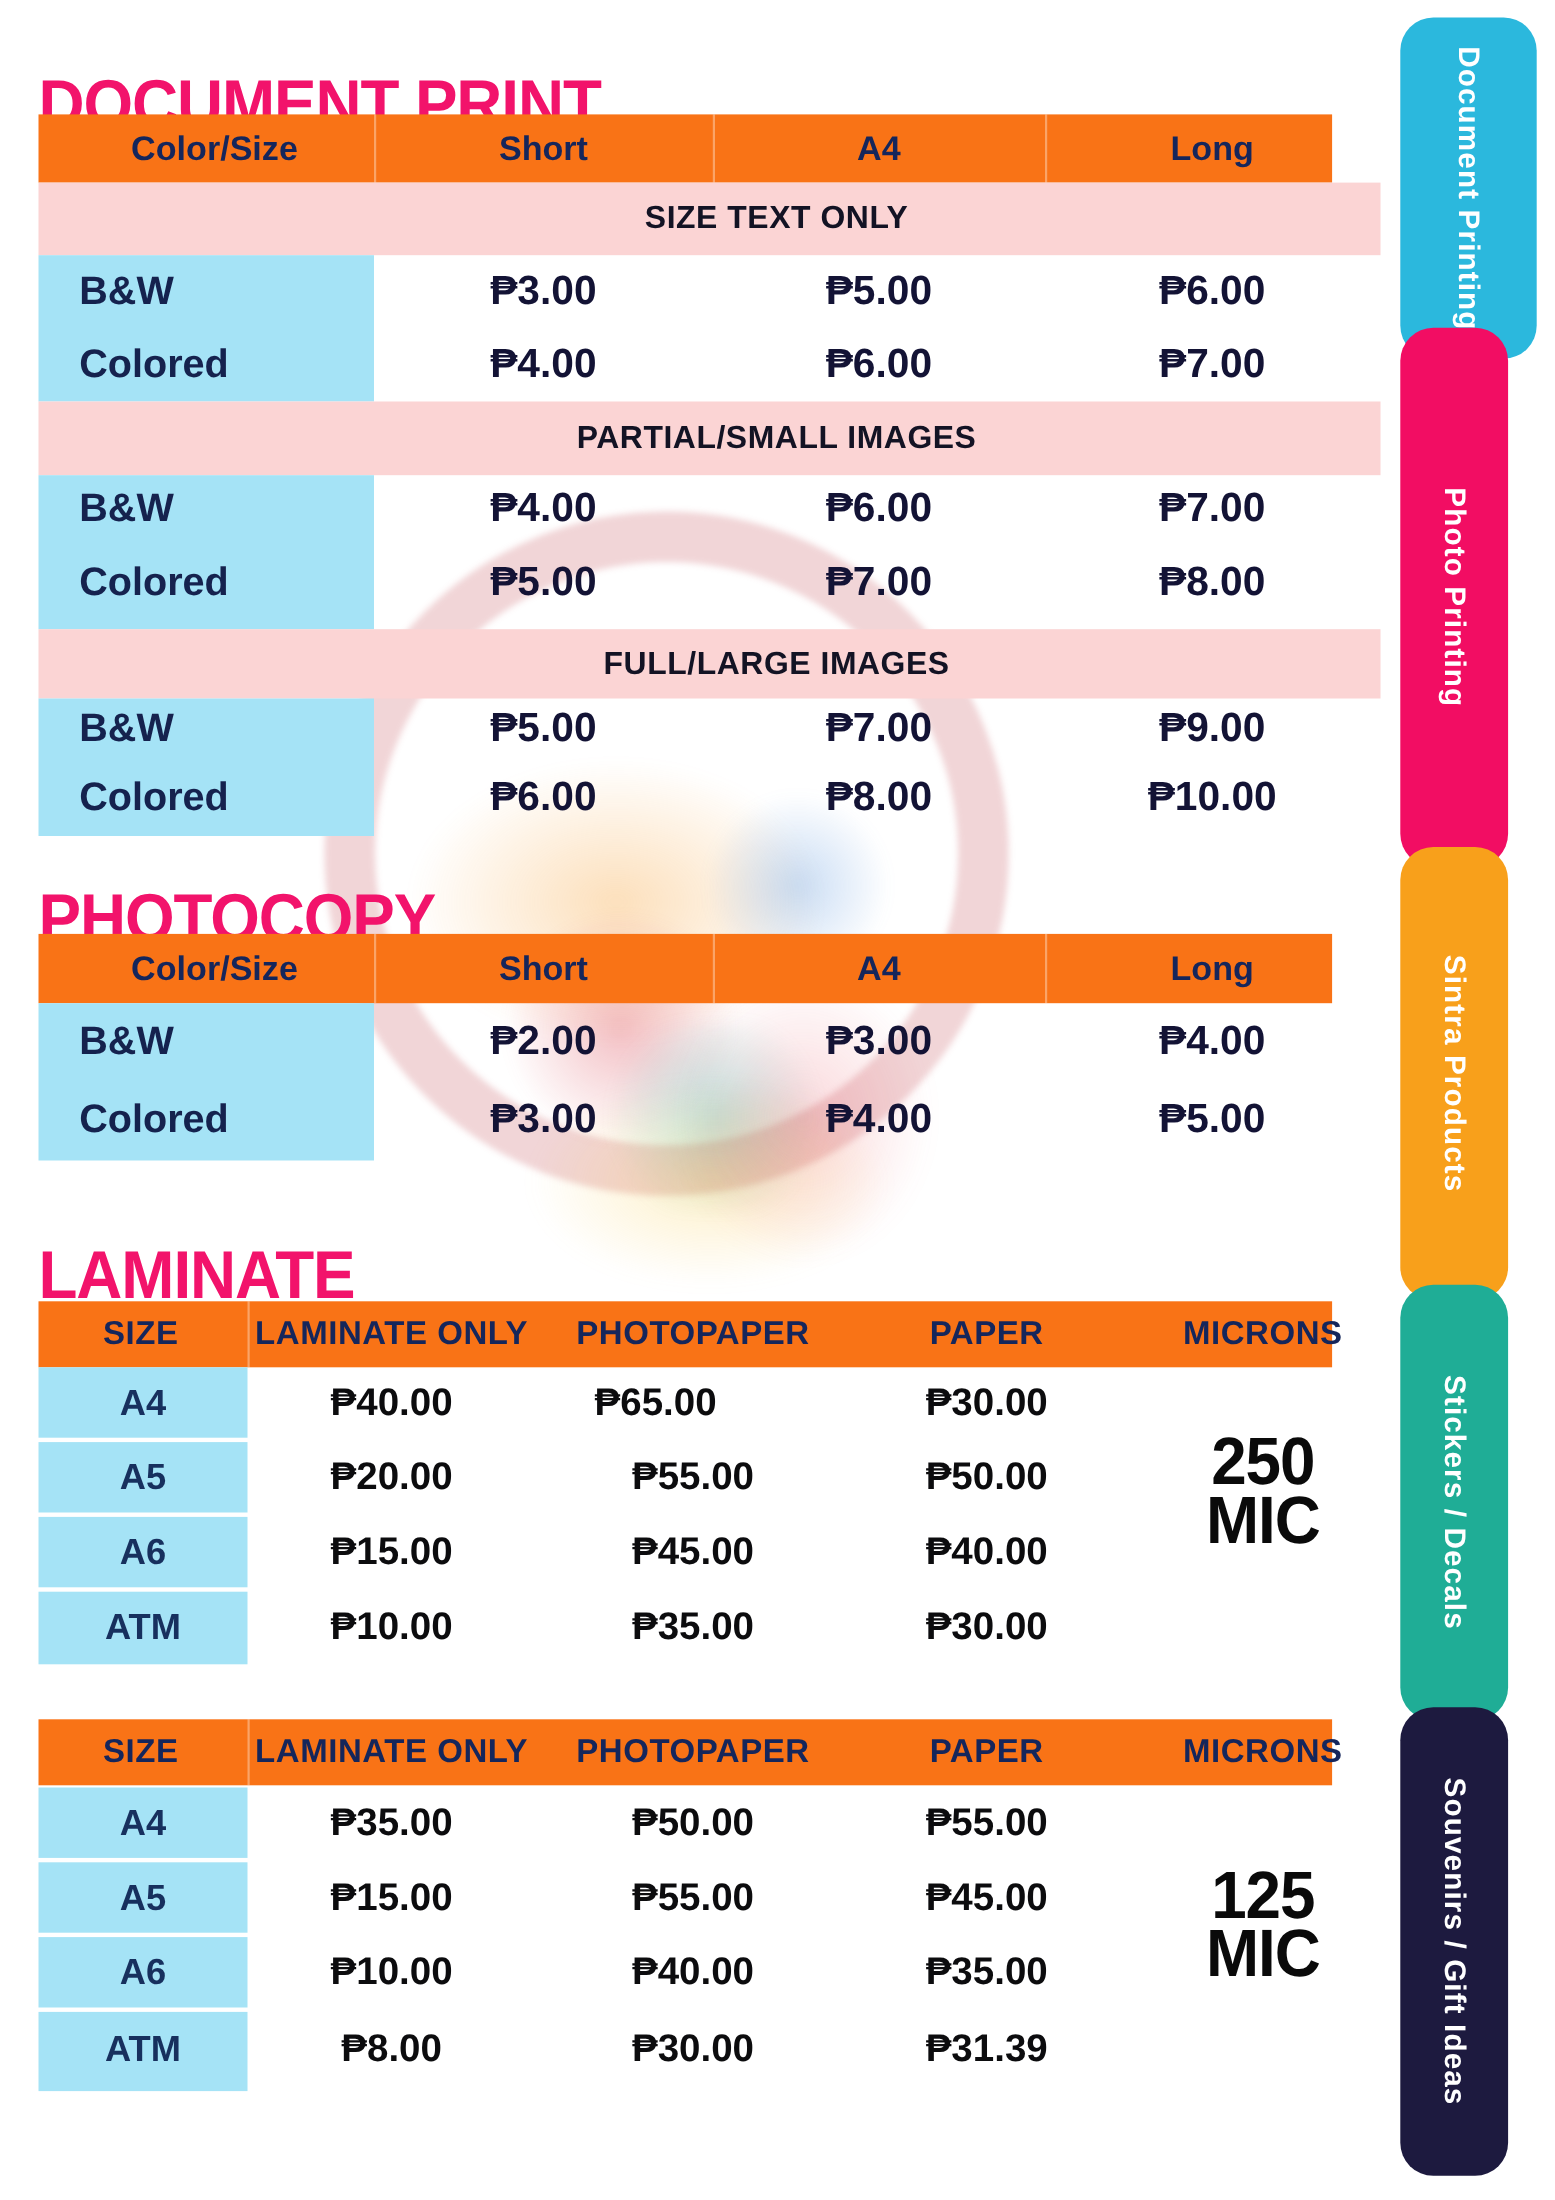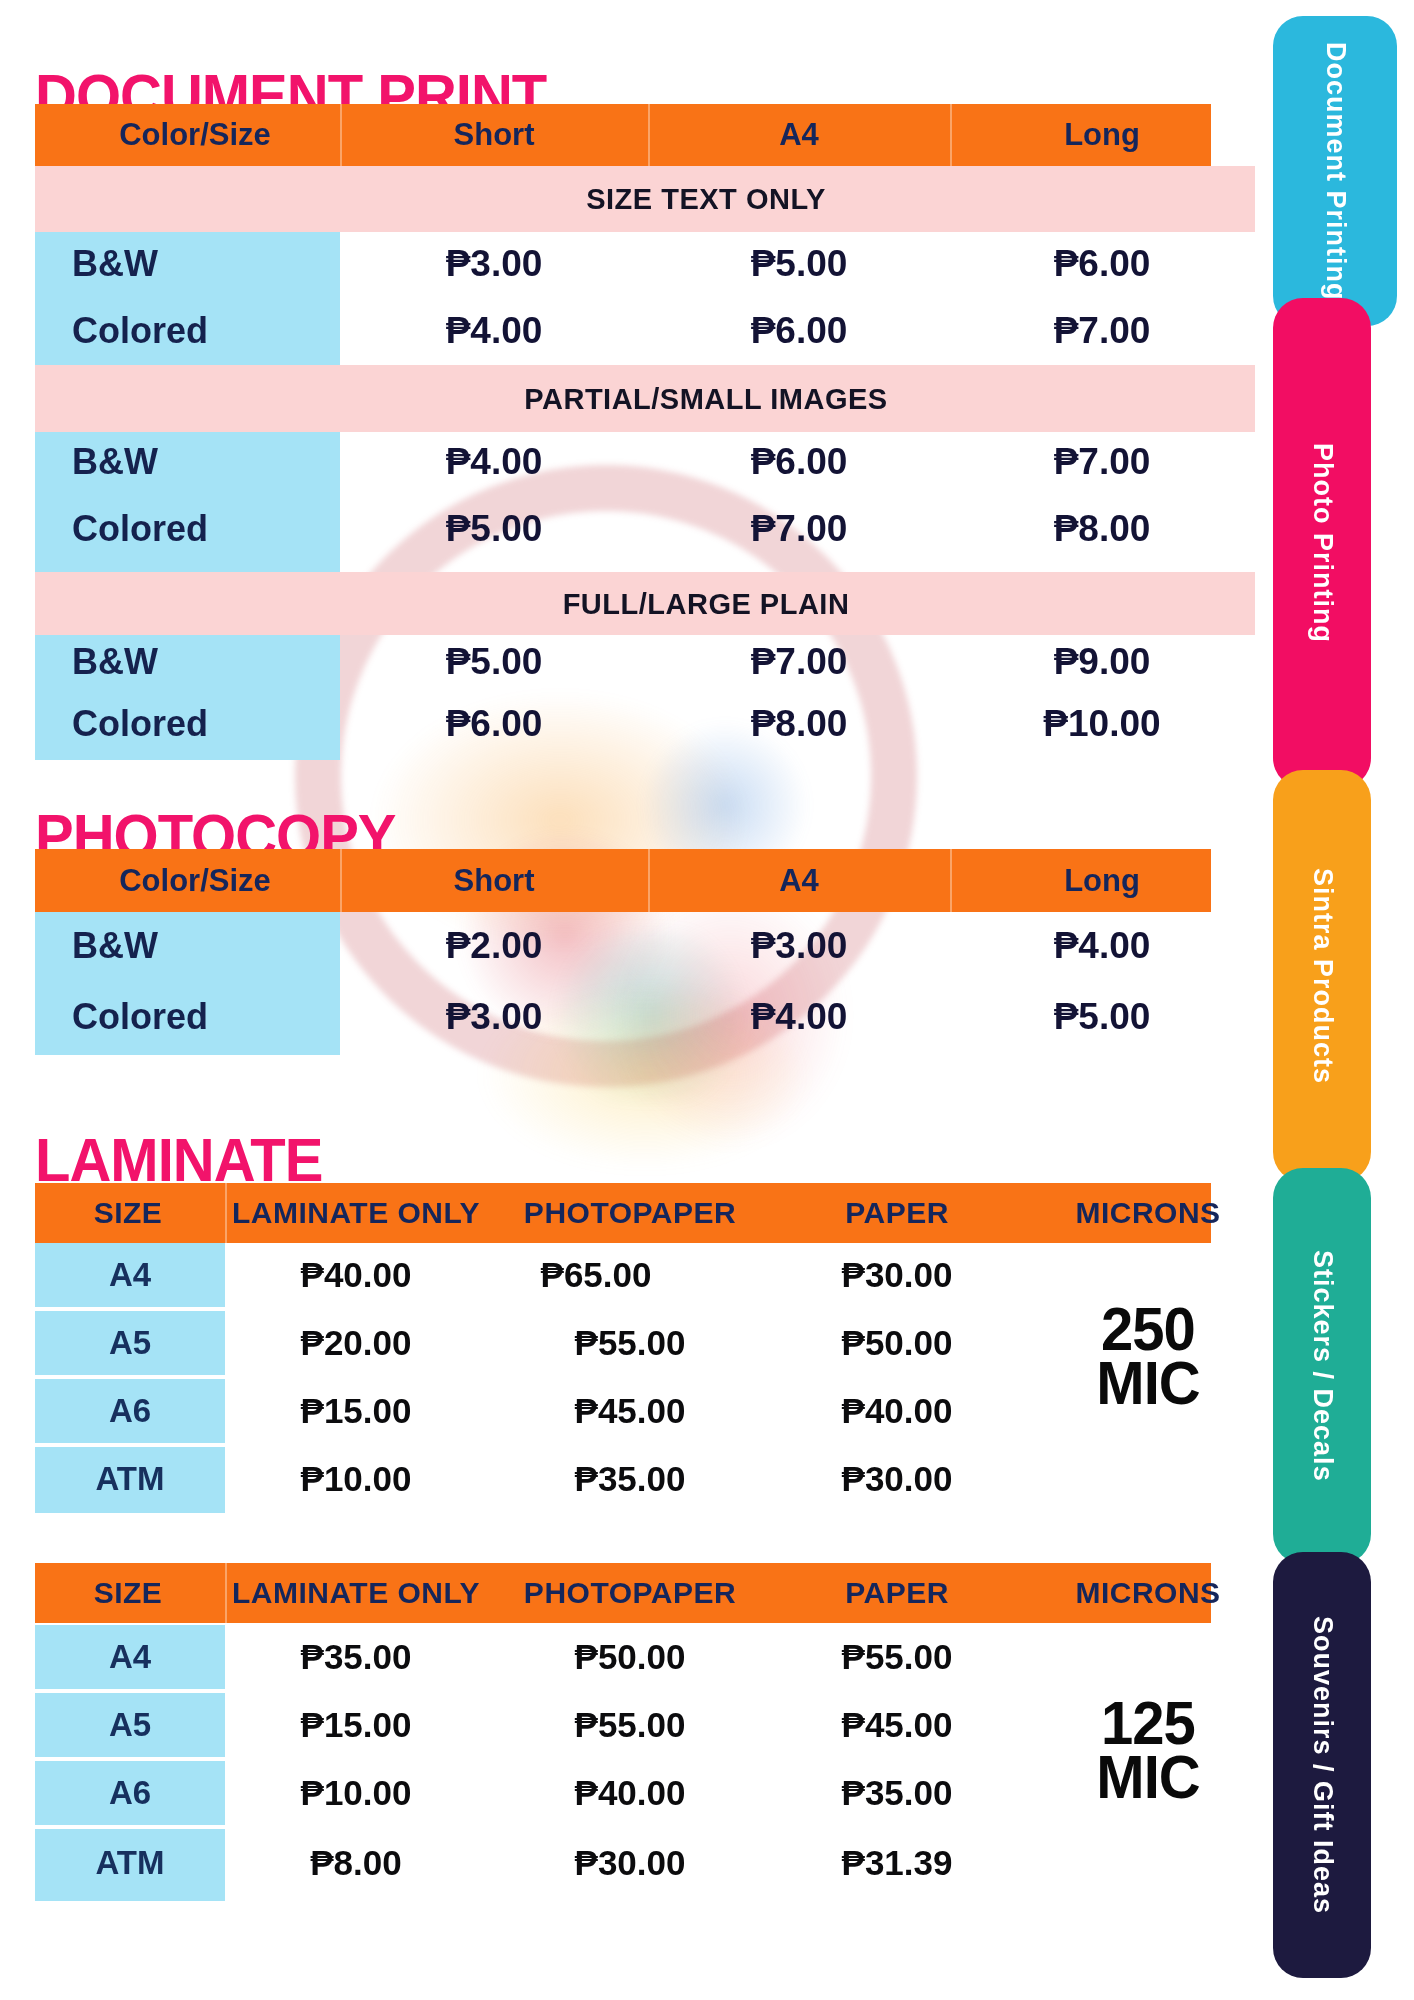--- a/index.html
+++ b/index.html
@@ -125,21 +125,21 @@
     <span class="row-label" style="top:462px;">B&amp;W</span>
     <span class="price" style="left:494px;top:462px;">₱4.00</span>
     <span class="price" style="left:799px;top:462px;">₱6.00</span>
     <span class="price" style="left:1102px;top:462px;">₱7.00</span>
     <span class="row-label" style="top:529px;">Colored</span>
     <span class="price" style="left:494px;top:529px;">₱5.00</span>
     <span class="price" style="left:799px;top:529px;">₱7.00</span>
     <span class="price" style="left:1102px;top:529px;">₱8.00</span>
 
     <div class="band" style="top:572px;height:63px;">
-      <span class="band-label">FULL/LARGE PLAIN</span>
+      <span class="band-label">FULL/LARGE IMAGES</span>
     </div>
     <div class="bluecell" style="top:635px;width:305px;height:125px;"></div>
     <span class="row-label" style="top:662px;">B&amp;W</span>
     <span class="price" style="left:494px;top:662px;">₱5.00</span>
     <span class="price" style="left:799px;top:662px;">₱7.00</span>
     <span class="price" style="left:1102px;top:662px;">₱9.00</span>
     <span class="row-label" style="top:724px;">Colored</span>
     <span class="price" style="left:494px;top:724px;">₱6.00</span>
     <span class="price" style="left:799px;top:724px;">₱8.00</span>
     <span class="price" style="left:1102px;top:724px;">₱10.00</span>

